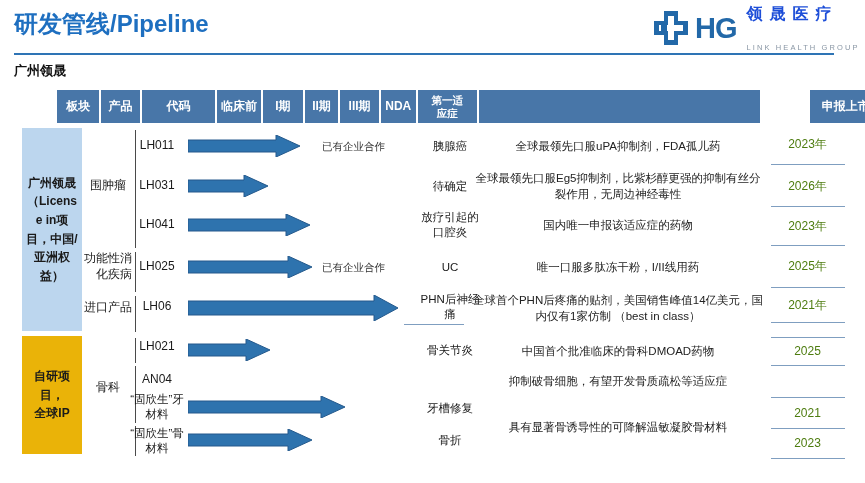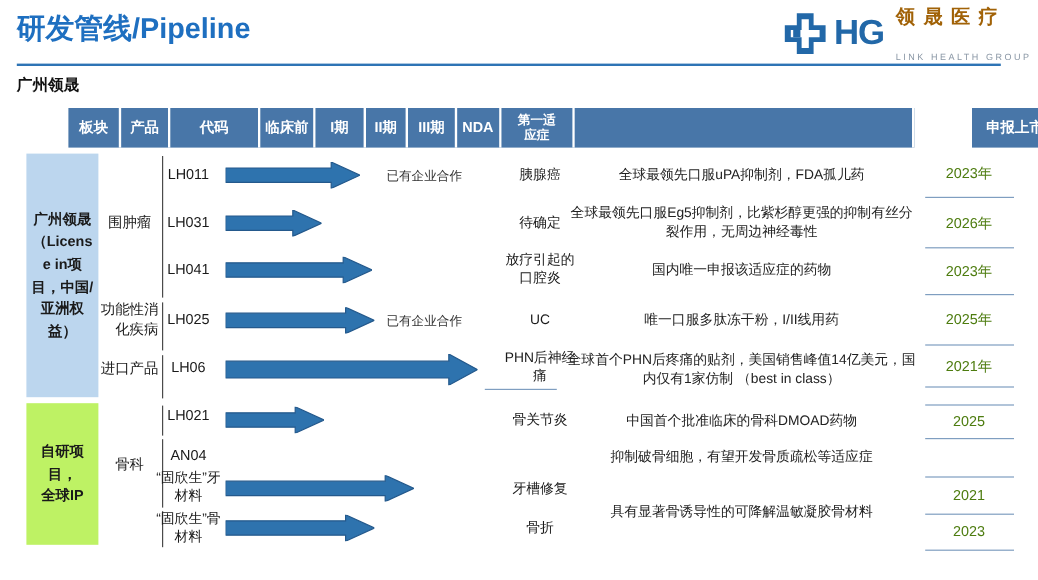--- a/index.html
+++ b/index.html
@@ -4,30 +4,30 @@
 <style>
   html,body{margin:0;padding:0;background:#fff;}
   body{font-family:"Liberation Sans","DejaVu Sans",sans-serif;color:#1a1a1a;}
   .canvas{position:relative;width:865px;height:483px;background:#fff;overflow:hidden;}
   .abs{position:absolute;}
   .title{left:14px;top:8px;font-size:24px;font-weight:bold;color:#1E6FC0;}
   .title-underline{left:14px;top:53px;width:820px;height:2px;background:#2E74B5;}
   .logo{left:652px;top:7px;height:42px;display:flex;align-items:center;gap:5px;}
   .logo-mark{font-size:29px;font-weight:bold;color:#2268A8;letter-spacing:-1px;}
   .logo-text{display:flex;flex-direction:column;margin-left:5px;}
-  .logo-cn{font-size:16px;font-weight:bold;color:#a16207;letter-spacing:7px;white-space:nowrap;}
+  .logo-cn{font-size:16px;font-weight:bold;color:#1d4ed8;letter-spacing:7px;white-space:nowrap;}
   .logo-en{font-size:7.5px;color:#8A97A5;letter-spacing:2.1px;white-space:nowrap;margin-top:18px;}
   .section{left:14px;top:62px;font-size:13px;font-weight:bold;color:#111;}
   .thead{left:20px;top:90px;width:825px;height:33px;display:flex;padding-left:37px;}
   .th{background:#4876A8;color:#fff;font-size:12px;font-weight:bold;display:flex;align-items:center;justify-content:center;text-align:center;box-sizing:border-box;border-right:2px solid #fff;line-height:1.15;}
   .th:last-child{border-right:none;margin-left:48px;}
   .th.small{font-size:10.5px;padding:0 9px;}
   .block{display:flex;align-items:center;justify-content:center;text-align:center;font-weight:bold;font-size:12px;line-height:1.55;white-space:pre-line;word-break:break-all;padding:0 2px;box-sizing:border-box;}
   .block-blue{left:22px;top:128px;width:60px;height:203px;background:#BCD6EE;}
-  .block-green{left:22px;top:336px;width:60px;height:118px;background:#bef264;}
+  .block-green{left:22px;top:336px;width:60px;height:118px;background:#eab308;}
   .prod{left:84px;width:48px;display:flex;align-items:center;justify-content:center;text-align:right;font-size:12px;line-height:1.3;word-break:break-all;}
   .vdiv{left:135px;width:1px;background:#4a4a4a;}
   .code{left:128px;width:58px;display:flex;align-items:center;justify-content:center;text-align:center;font-size:12px;line-height:1.3;word-break:break-all;}
   .code.wrap{font-size:11.5px;}
   .arrow{overflow:visible;}
   .note{width:74px;font-size:10.5px;color:#333;white-space:nowrap;}
   .ind{left:403px;width:64px;display:flex;align-items:center;justify-content:center;text-align:center;font-size:11.5px;line-height:1.3;margin-left:15px;}
   .desc{left:470px;width:296px;display:flex;align-items:center;justify-content:center;text-align:center;font-size:11.5px;line-height:1.4;color:#222;}
   .year{left:770px;width:75px;display:flex;align-items:center;justify-content:center;font-size:12px;color:#4d7c0f;}
   .ysep{left:771px;width:74px;height:1px;background:#7F9EC0;}

